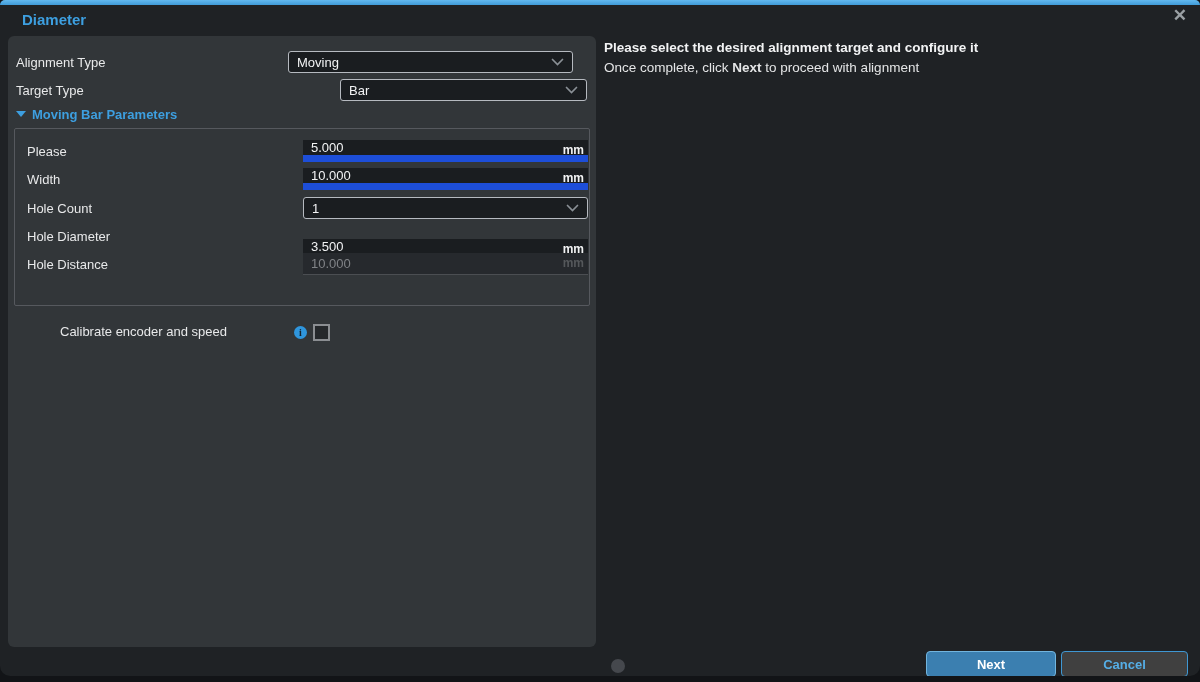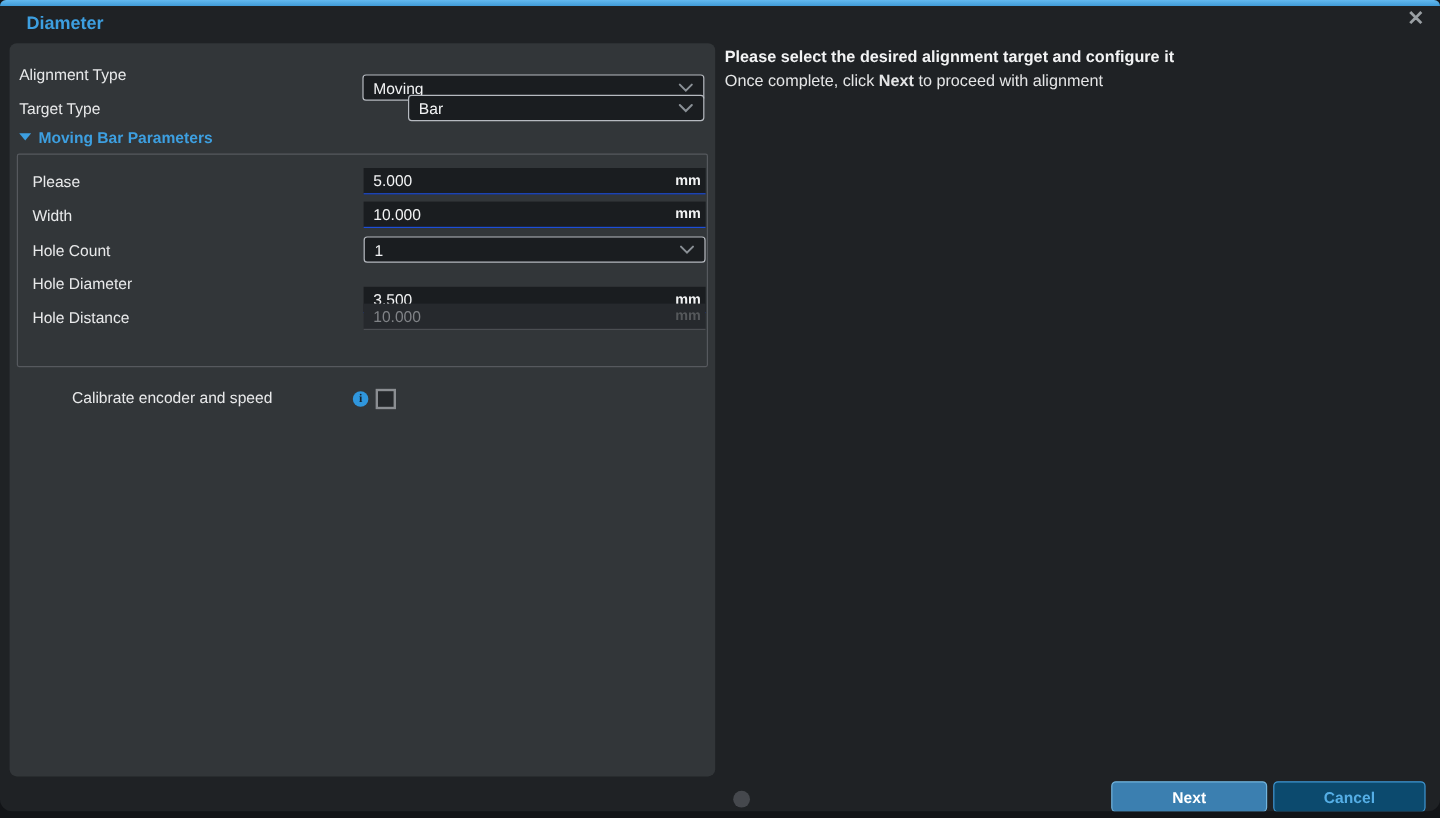--- a/index.html
+++ b/index.html
@@ -46,21 +46,21 @@
     border:1px solid #b6bac0; border-radius:3px;
     display:flex; align-items:center; padding:0 8px;
     color:#f2f3f4; cursor:pointer;
   }
   .dropdown .chev { margin-left:auto; display:flex; align-items:center; }
 
   
   .field { position:relative; width:100%; height:22px; }
   .field input {
     width:100%; height:22px; background:#1a1d20;
-    border:none; border-bottom:1px solid #1d4ed8;
+    border:none; border-bottom:7px solid #1d4ed8;
     color:#f2f3f4; font-size:13px; padding:0 36px 0 8px;
     font-family:"Liberation Sans", sans-serif;
   }
   .field .unit {
     position:absolute; right:4px; top:3px;
     font-size:12px; font-weight:bold; color:#f2f3f4;
   }
   .field.disabled input {
     background:#26292d; border-bottom:1px solid #4b4e52; color:#808387;
   }
@@ -108,40 +108,40 @@
     position:absolute; top:651px; height:26px;
     border-radius:4px; font-size:13px; font-weight:bold;
     display:flex; align-items:center; justify-content:center; cursor:pointer;
   }
   #next-btn {
     left:926px; width:130px;
     background:#3b7fb0; border:1px solid #72b5de; color:#ffffff;
   }
   #cancel-btn {
     left:1061px; width:127px;
-    background:#0c4a6e; border:1px solid #3f97d3; color:#55aee6;
+    background:#404040; border:1px solid #3f97d3; color:#55aee6;
   }
   #page-dot {
     position:absolute; left:611px; top:659px; width:14px; height:14px;
     border-radius:50%; background:#45484d;
   }
 </style>
 </head>
 <body>
 
 <div id="dialog">
   <div id="accent-bar"></div>
   <div id="dlg-title">Diameter</div>
   <div id="close-btn">✕</div>
 
   <div id="panel">
 
     <div class="row" style="left:8px; top:15px; width:572px;">
       <span class="lbl">Alignment Type</span>
-      <div class="ctrl" style="left:286px;margin-top:11px;">
+      <div class="ctrl" style="left:272px;">
         <div class="dropdown">
           <span>Moving</span>
           <span class="chev">
             <svg width="13" height="9" viewBox="0 0 13 9">
                 <path d="M1.5 1.5 L6.5 6.5 L11.5 1.5" fill="none" stroke="#8a9096" stroke-width="1.7" stroke-linecap="round"></path>
               </svg>
           </span>
         </div>
       </div>
     </div>

